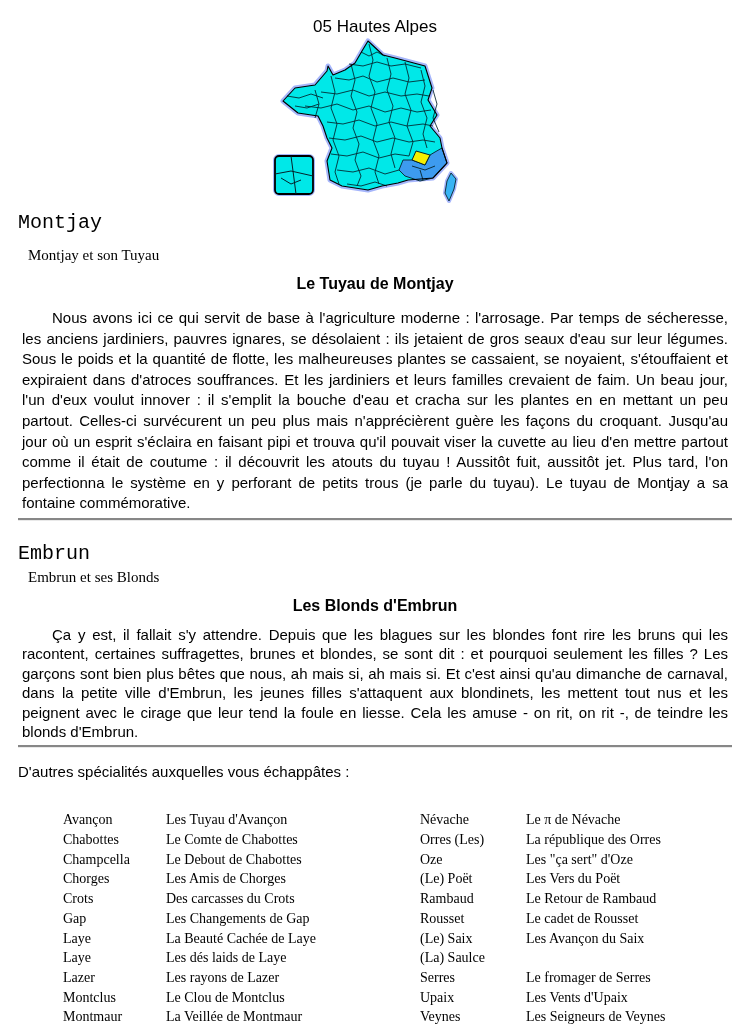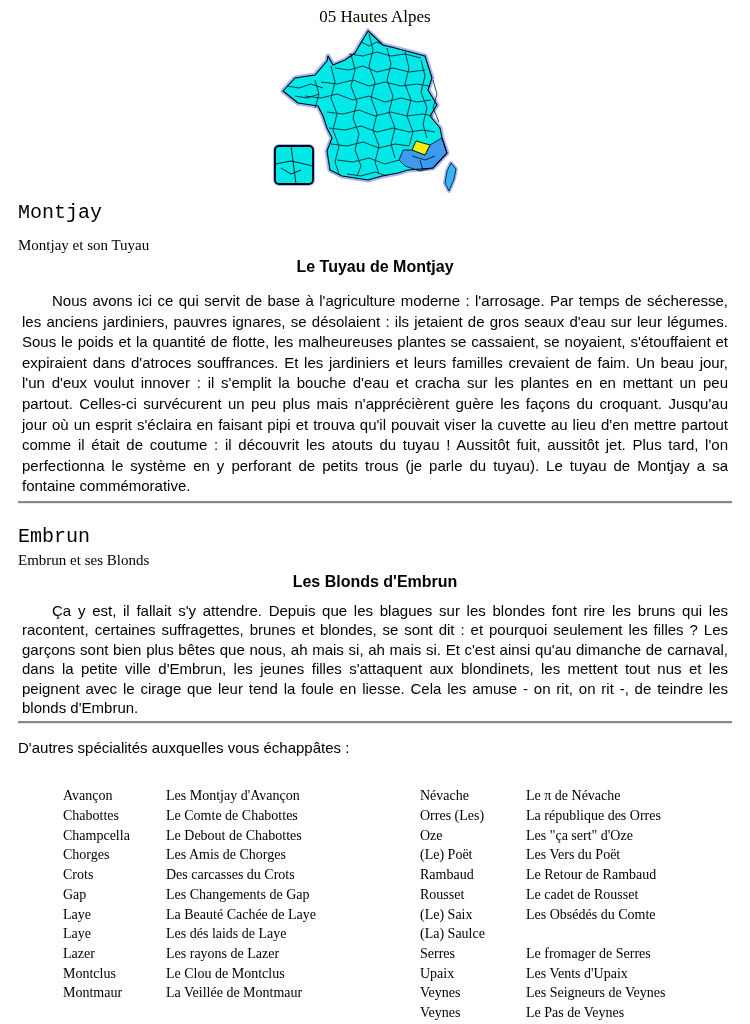--- a/index.html
+++ b/index.html
@@ -5,39 +5,39 @@
   * { box-sizing: border-box; }
   html, body { margin: 0; padding: 0; }
   body {
     width: 750px; height: 1024px; overflow: hidden;
     background: #ffffff; color: #000000;
     font-family: "Liberation Sans", sans-serif;
   }
   .page { padding: 0 18px; }
 
   .doc-title {
-    font-family: Liberation Serif, serif;
+    font-family: Liberation Sans, sans-serif;
     font-size: 17px; font-weight: 400;
-    text-align: center; margin: 7px 0 0 0;
+    text-align: center; margin: 17px 0 0 0;
   }
 
   .map-wrap { height: 170px; margin-top: 1px; }
   .map-wrap svg { display: block; margin: 0 auto; }
 
   .commune-heading {
     font-family: Liberation Mono, monospace;
     font-size: 20px; font-weight: 400;
     margin: 0; line-height: 24px;
   }
   .commune-montjay { margin-top: 3px; }
   .commune-embrun  { margin-top: 21px; }
 
   .section-subtitle {
     font-family: "Liberation Serif", serif;
-    font-size: 15px; line-height: 18px; margin: 0;
+    font-size: 15px; line-height: 18px; margin: 10px;
   }
   .subtitle-montjay { margin-top: 11px; }
   .subtitle-embrun  { margin-top: 2px; }
 
   .story-title {
     font-family: "Liberation Sans", sans-serif;
     font-size: 16px; font-weight: 700;
     text-align: center; margin: 3px 0 0 0; line-height: 19px;
   }
 
@@ -151,21 +151,21 @@
 
   <hr class="section-divider divider-2">
 
   <p class="specialties-intro">D'autres spécialités auxquelles vous échappâtes :</p>
 
   <div class="specialties-columns">
     <div class="spec-col spec-col-left">
 
         <div class="trow">
           <span class="commune">Avançon</span>
-          <span class="specialty">Les Montjay d'Avançon</span>
+          <span class="specialty">Les Tuyau d'Avançon</span>
         </div>
 
         <div class="trow">
           <span class="commune">Chabottes</span>
           <span class="specialty">Le Comte de Chabottes</span>
         </div>
 
         <div class="trow">
           <span class="commune">Champcella</span>
           <span class="specialty">Le Debout de Chabottes</span>
@@ -238,21 +238,21 @@
           <span class="specialty">Le Retour de Rambaud</span>
         </div>
 
         <div class="trow">
           <span class="commune">Rousset</span>
           <span class="specialty">Le cadet de Rousset</span>
         </div>
 
         <div class="trow">
           <span class="commune">(Le) Saix</span>
-          <span class="specialty">Les Obsédés du Comte</span>
+          <span class="specialty">Les Avançon du Saix</span>
         </div>
 
         <div class="trow">
           <span class="commune">(La) Saulce</span>
         </div>
 
         <div class="trow">
           <span class="commune">Serres</span>
           <span class="specialty">Le fromager de Serres</span>
         </div>

